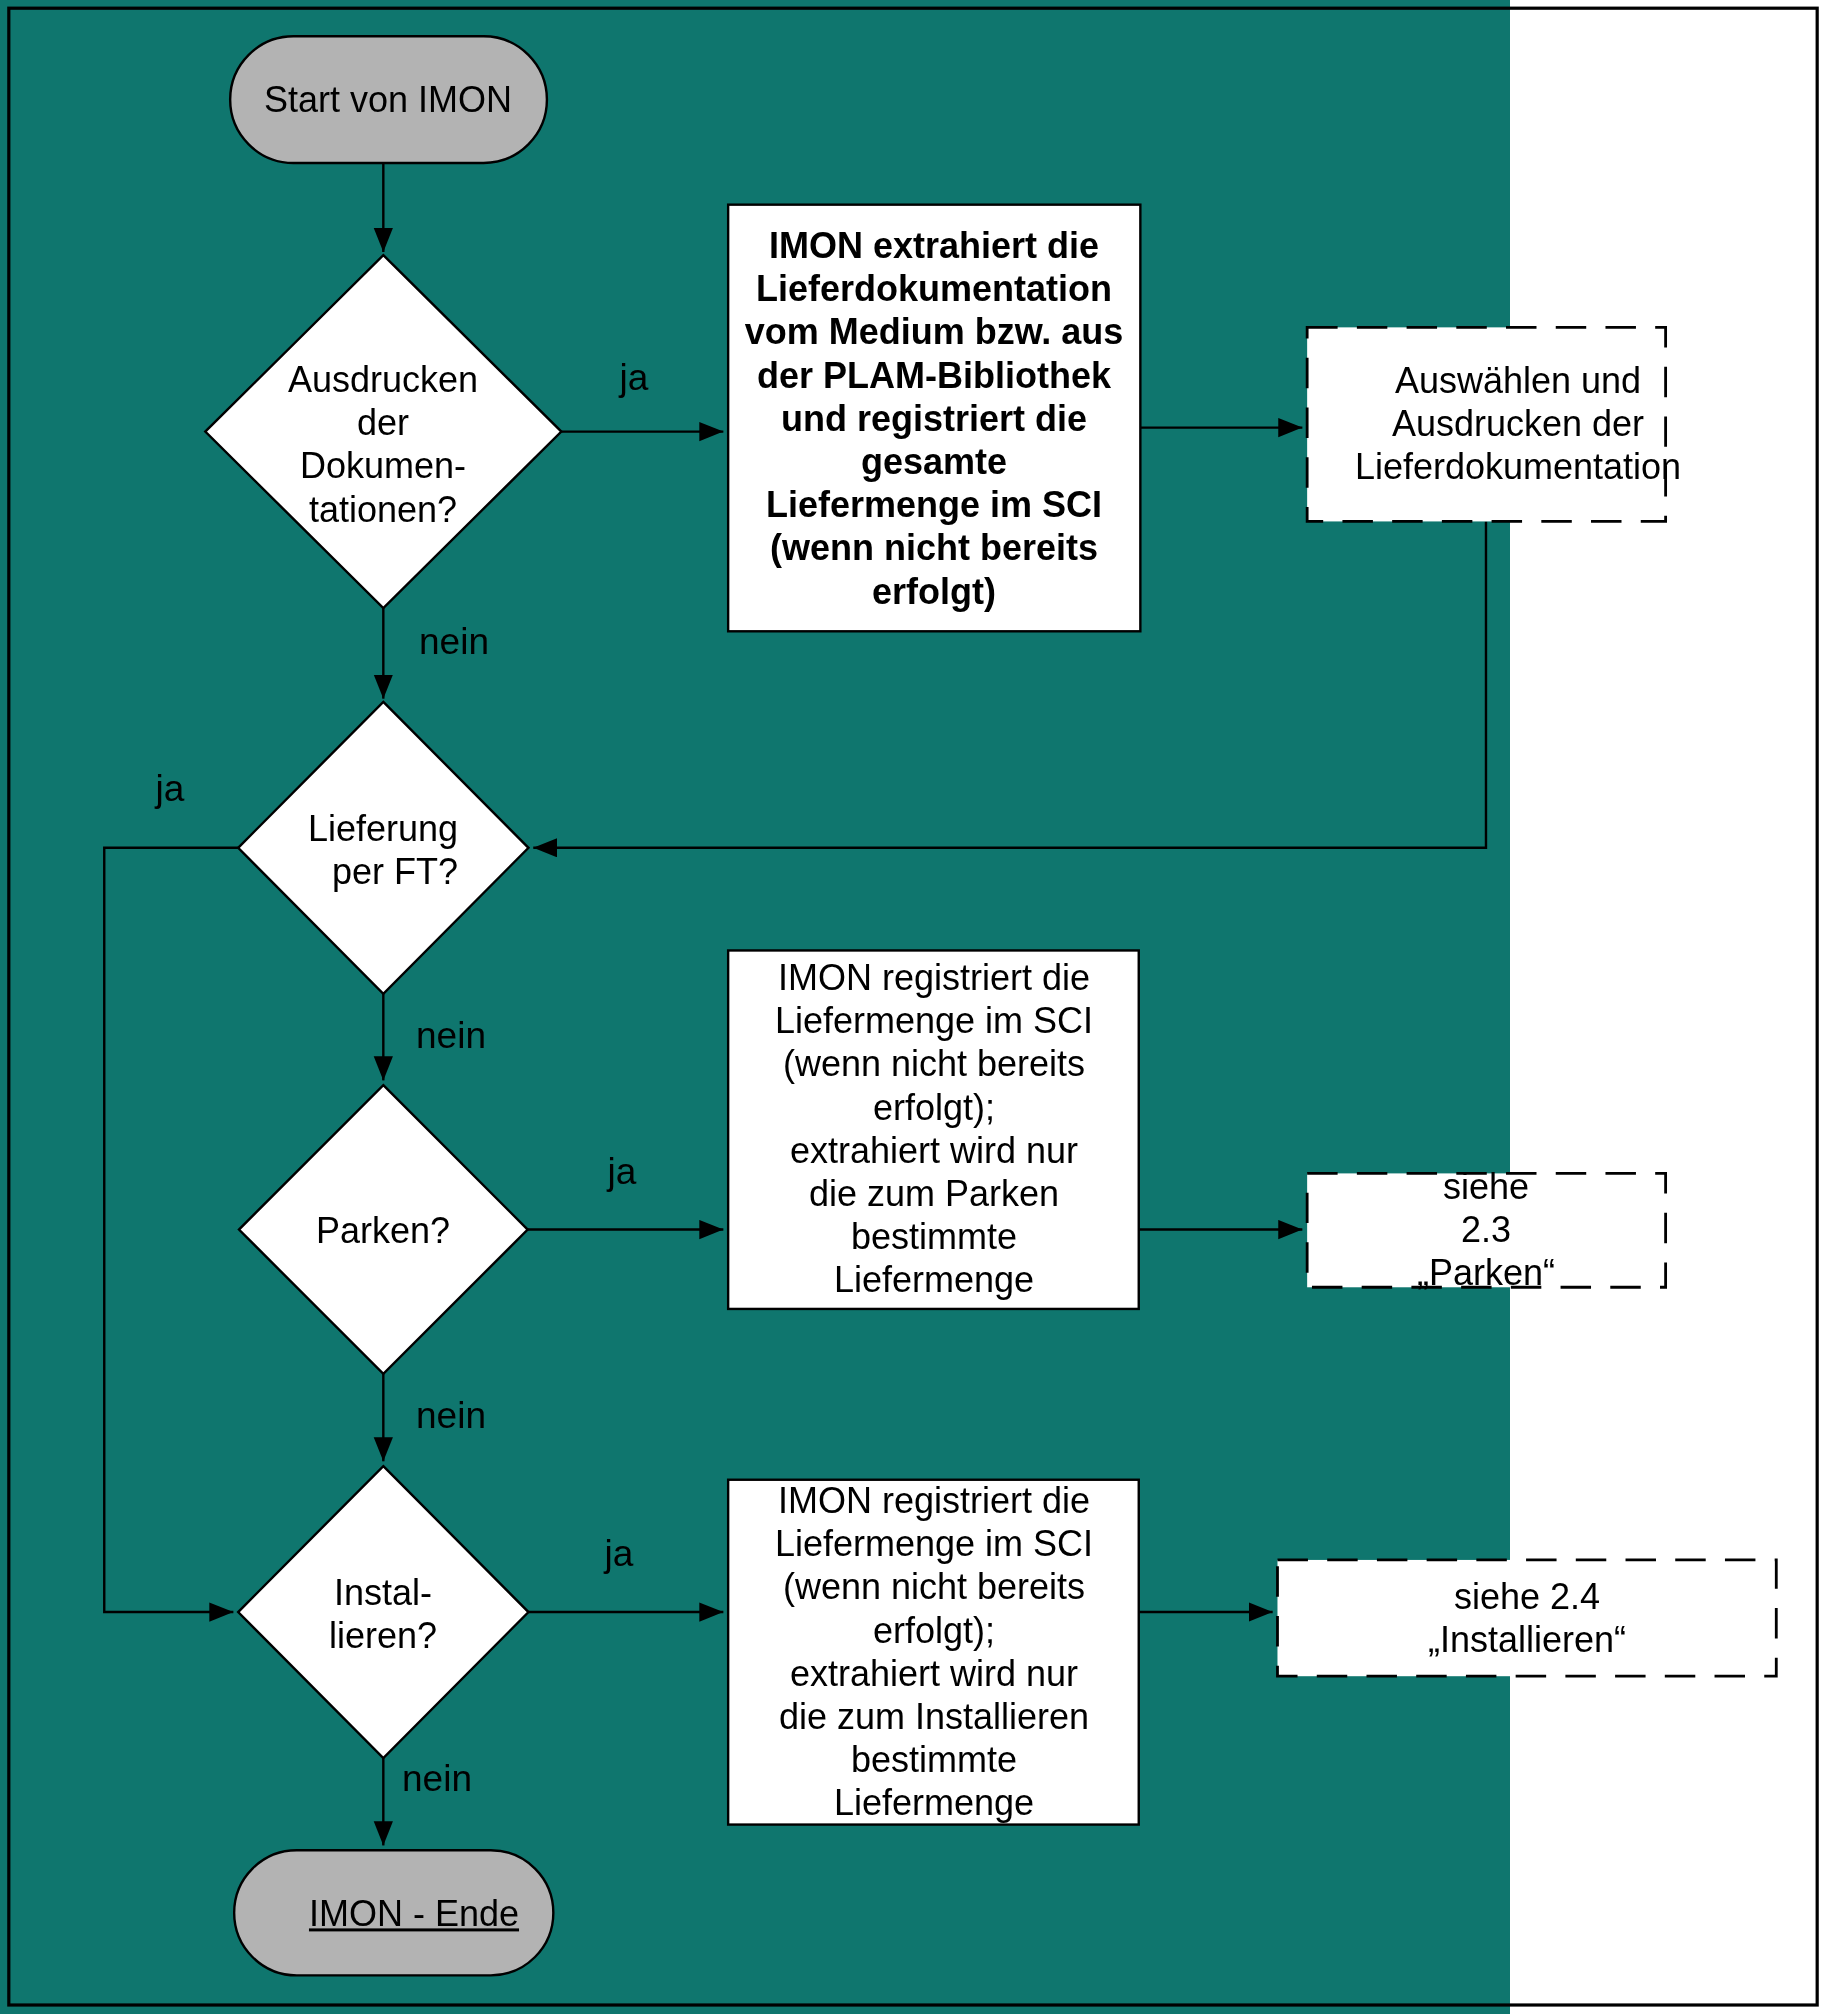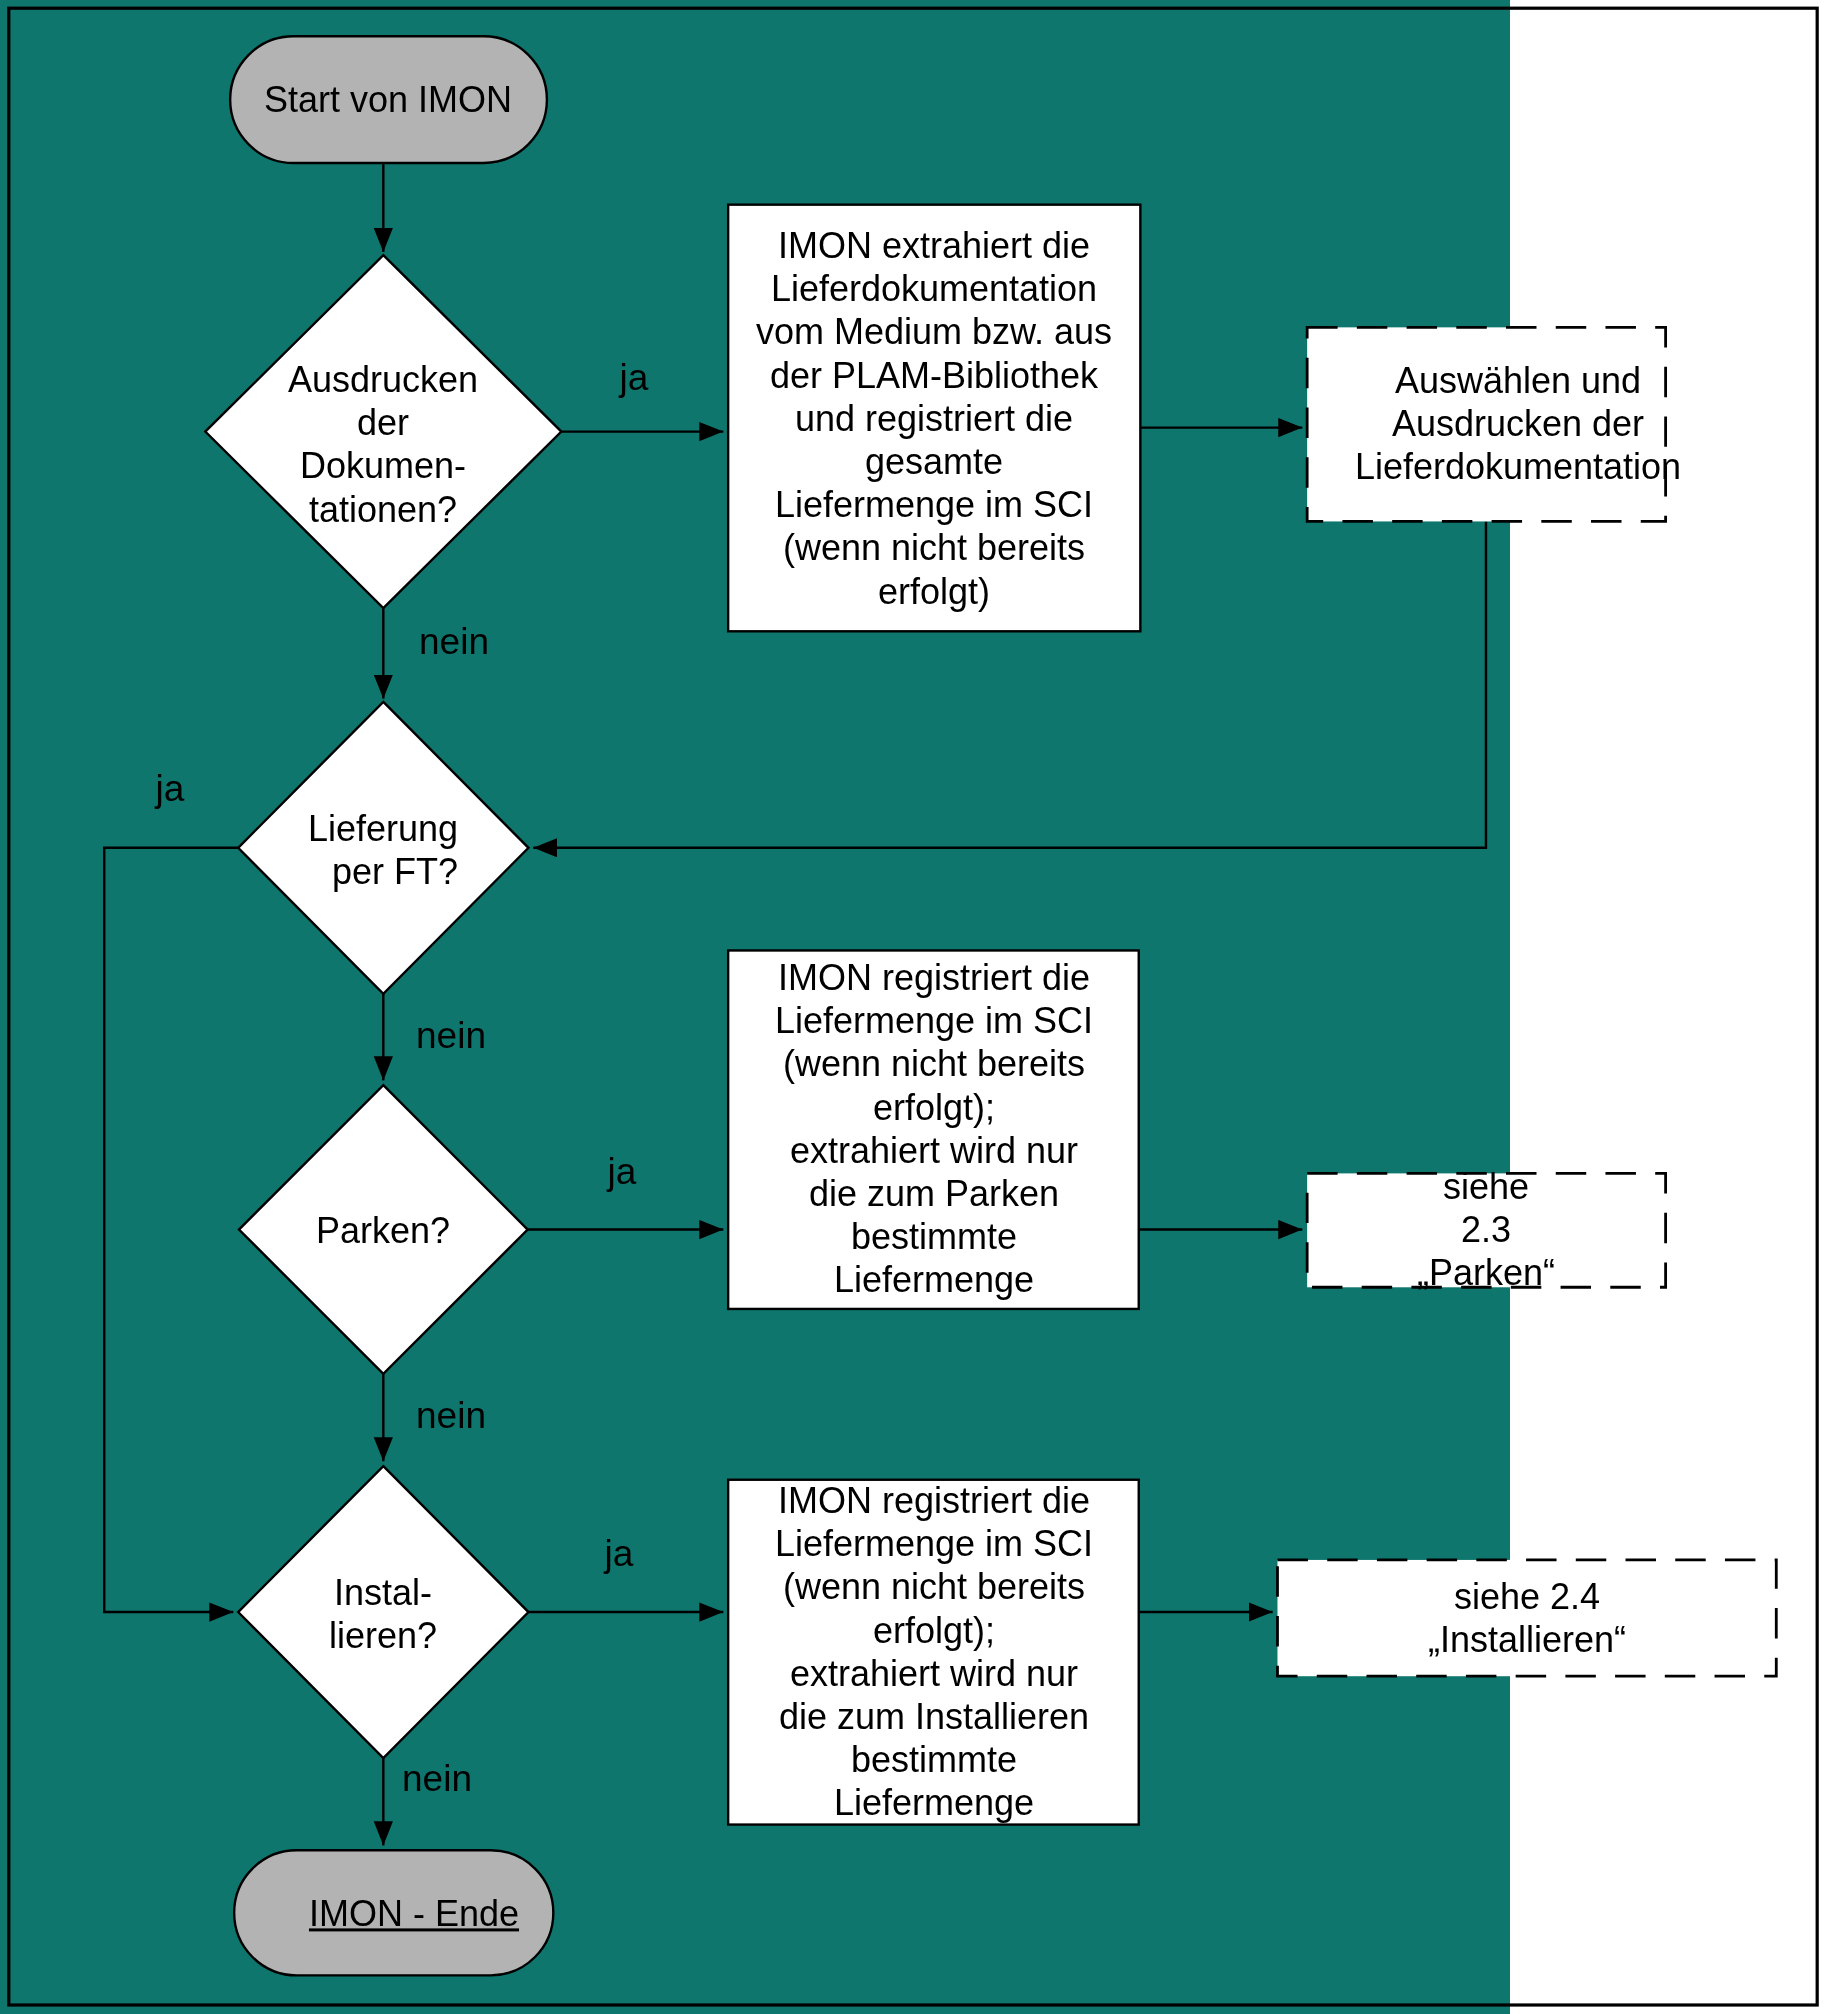--- a/index.html
+++ b/index.html
@@ -91,21 +91,21 @@
     </g>
   </svg>
 
   <div class="lbl" style="left:388px; top:100px;">Start von IMON</div>
 
   <div class="lbl" style="left:383px; top:444px;">Ausdrucken
 der
 Dokumen-
 tationen?</div>
 
-  <div class="lbl" style="left:934px; top:418px;">IMON extrahiert die
+  <div class="lbl" style="left:934px; top:418px;font-weight:bold;">IMON extrahiert die
 Lieferdokumentation
 vom Medium bzw. aus
 der PLAM-Bibliothek
 und registriert die
 gesamte
 Liefermenge im SCI
 (wenn nicht bereits
 erfolgt)</div>
 
   <div class="lbl" style="left:1518px; top:424px;">Auswählen und

